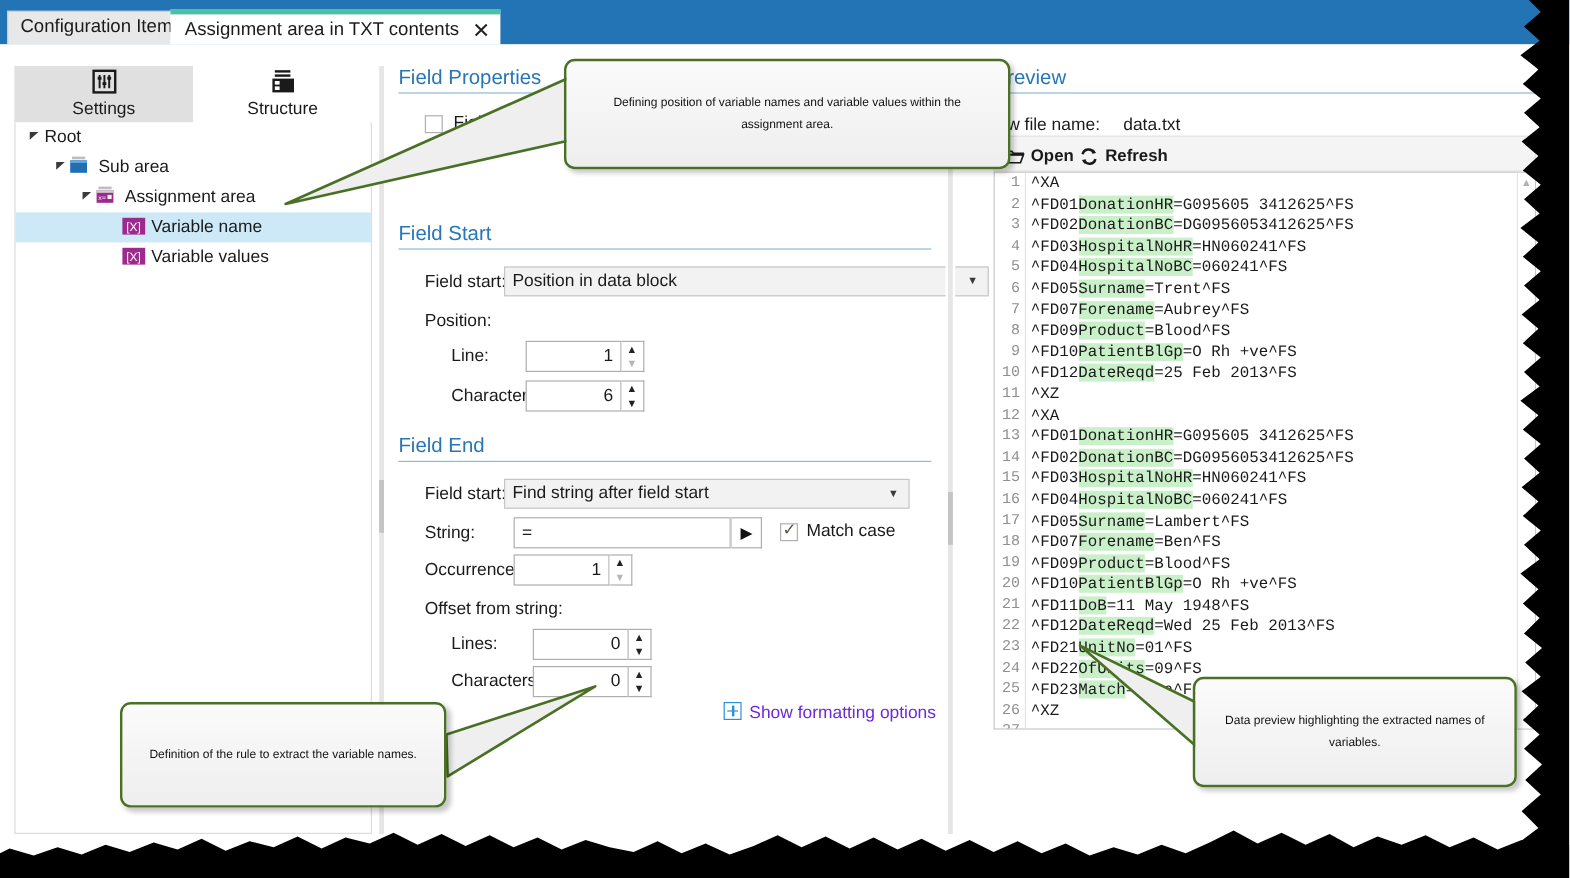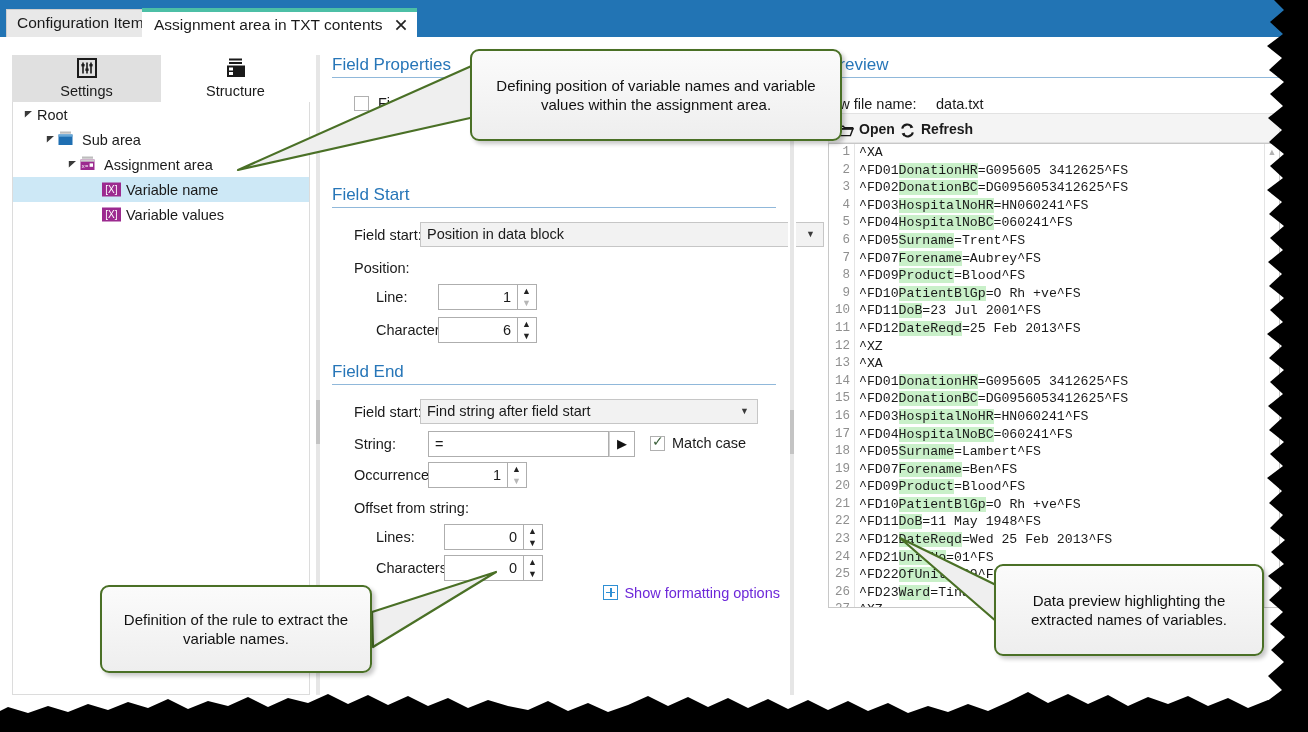--- a/index.html
+++ b/index.html
@@ -272,21 +272,21 @@
 
   
   .callout {
     position: absolute; z-index: 60;
     box-sizing: border-box;
     border: 2px solid #4a7026;
     border-radius: 9px;
     background: linear-gradient(#fbfbfb, #eeeeee);
     box-shadow: 3px 3px 4px rgba(0,0,0,0.22);
     color: #111;
-    font-size: 15px;
+    font-size: 10px;
     text-align: center;
     display: flex; align-items: center; justify-content: center;
     padding: 6px 14px;
     line-height: 19px;
   }
   .leader { position: absolute; z-index: 55; pointer-events: none; }
 </style>
 </head>
 <body>
 
@@ -549,37 +549,36 @@
         <div id="codearea">
             <div class="cline"><span>^XA</span></div>
             <div class="cline"><span>^FD01</span><em>DonationHR</em><span>=G095605 3412625^FS</span></div>
             <div class="cline"><span>^FD02</span><em>DonationBC</em><span>=DG0956053412625^FS</span></div>
             <div class="cline"><span>^FD03</span><em>HospitalNoHR</em><span>=HN060241^FS</span></div>
             <div class="cline"><span>^FD04</span><em>HospitalNoBC</em><span>=060241^FS</span></div>
             <div class="cline"><span>^FD05</span><em>Surname</em><span>=Trent^FS</span></div>
             <div class="cline"><span>^FD07</span><em>Forename</em><span>=Aubrey^FS</span></div>
             <div class="cline"><span>^FD09</span><em>Product</em><span>=Blood^FS</span></div>
             <div class="cline"><span>^FD10</span><em>PatientBlGp</em><span>=O Rh +ve^FS</span></div>
-            <div class="cline"><span>^FD11</span><em>DoB</em><span>=23 Jul 2001^FS</span></div>
             <div class="cline"><span>^FD12</span><em>DateReqd</em><span>=25 Feb 2013^FS</span></div>
             <div class="cline"><span>^XZ</span></div>
             <div class="cline"><span>^XA</span></div>
             <div class="cline"><span>^FD01</span><em>DonationHR</em><span>=G095605 3412625^FS</span></div>
             <div class="cline"><span>^FD02</span><em>DonationBC</em><span>=DG0956053412625^FS</span></div>
             <div class="cline"><span>^FD03</span><em>HospitalNoHR</em><span>=HN060241^FS</span></div>
             <div class="cline"><span>^FD04</span><em>HospitalNoBC</em><span>=060241^FS</span></div>
             <div class="cline"><span>^FD05</span><em>Surname</em><span>=Lambert^FS</span></div>
             <div class="cline"><span>^FD07</span><em>Forename</em><span>=Ben^FS</span></div>
             <div class="cline"><span>^FD09</span><em>Product</em><span>=Blood^FS</span></div>
             <div class="cline"><span>^FD10</span><em>PatientBlGp</em><span>=O Rh +ve^FS</span></div>
             <div class="cline"><span>^FD11</span><em>DoB</em><span>=11 May 1948^FS</span></div>
             <div class="cline"><span>^FD12</span><em>DateReqd</em><span>=Wed 25 Feb 2013^FS</span></div>
             <div class="cline"><span>^FD21</span><em>UnitNo</em><span>=01^FS</span></div>
             <div class="cline"><span>^FD22</span><em>OfUnits</em><span>=09^FS</span></div>
-            <div class="cline"><span>^FD23</span><em>Ward</em><span>=Tina^FS</span></div>
+            <div class="cline"><span>^FD23</span><em>Match</em><span>=Tina^FS</span></div>
             <div class="cline"><span>^XZ</span></div>
           </div>
         <div id="vscroll">
           <div class="arrow" style="top:1px;">▲</div>
         </div>
       </div>
     </div>
   </div>
 
   <svg class="leader" style="left:0; top:0; width:1308px; height:732px;">

